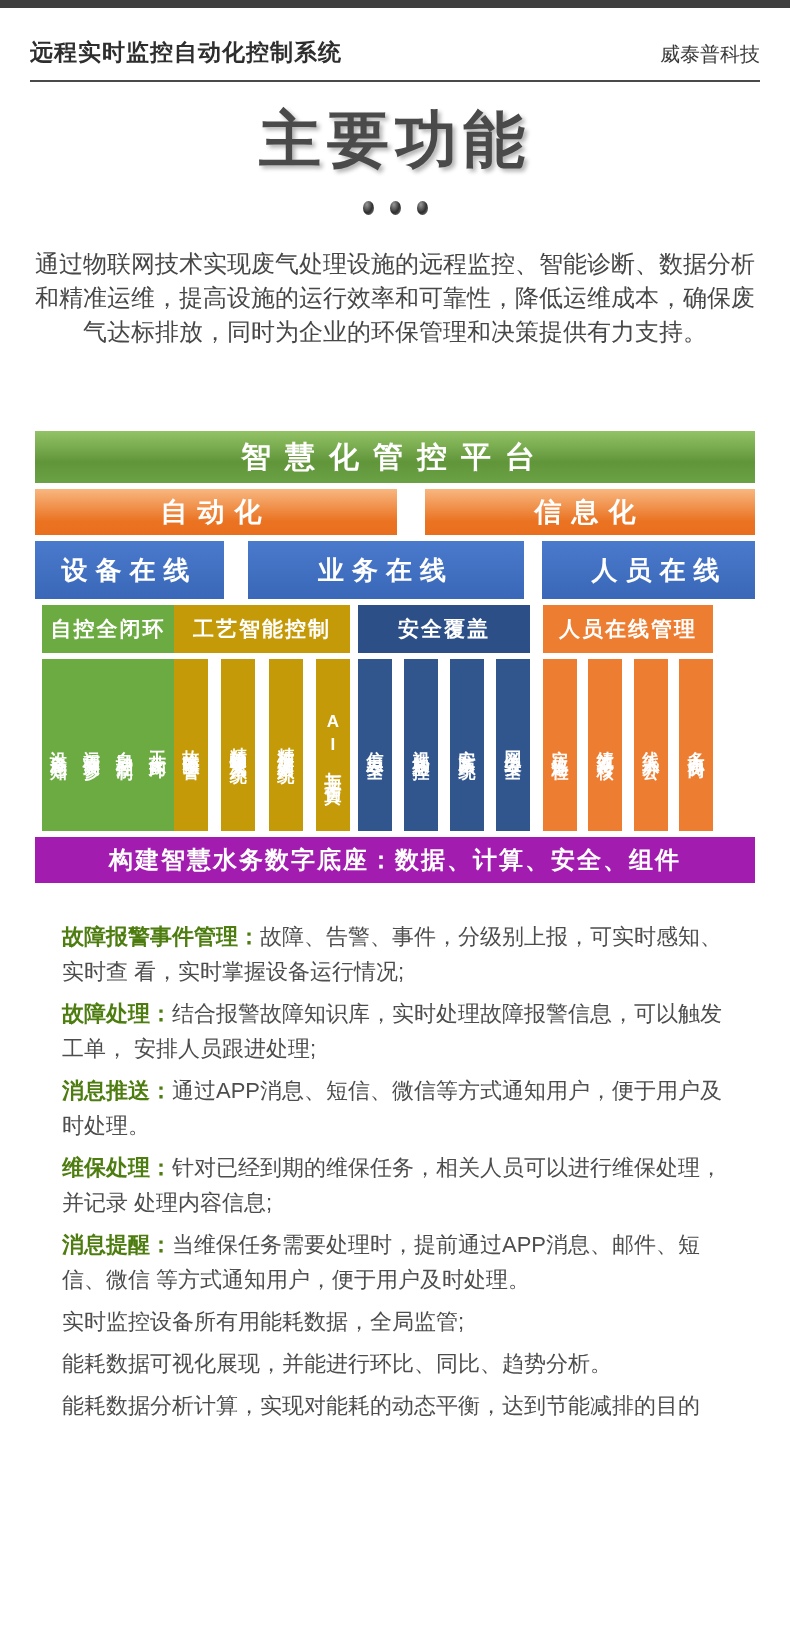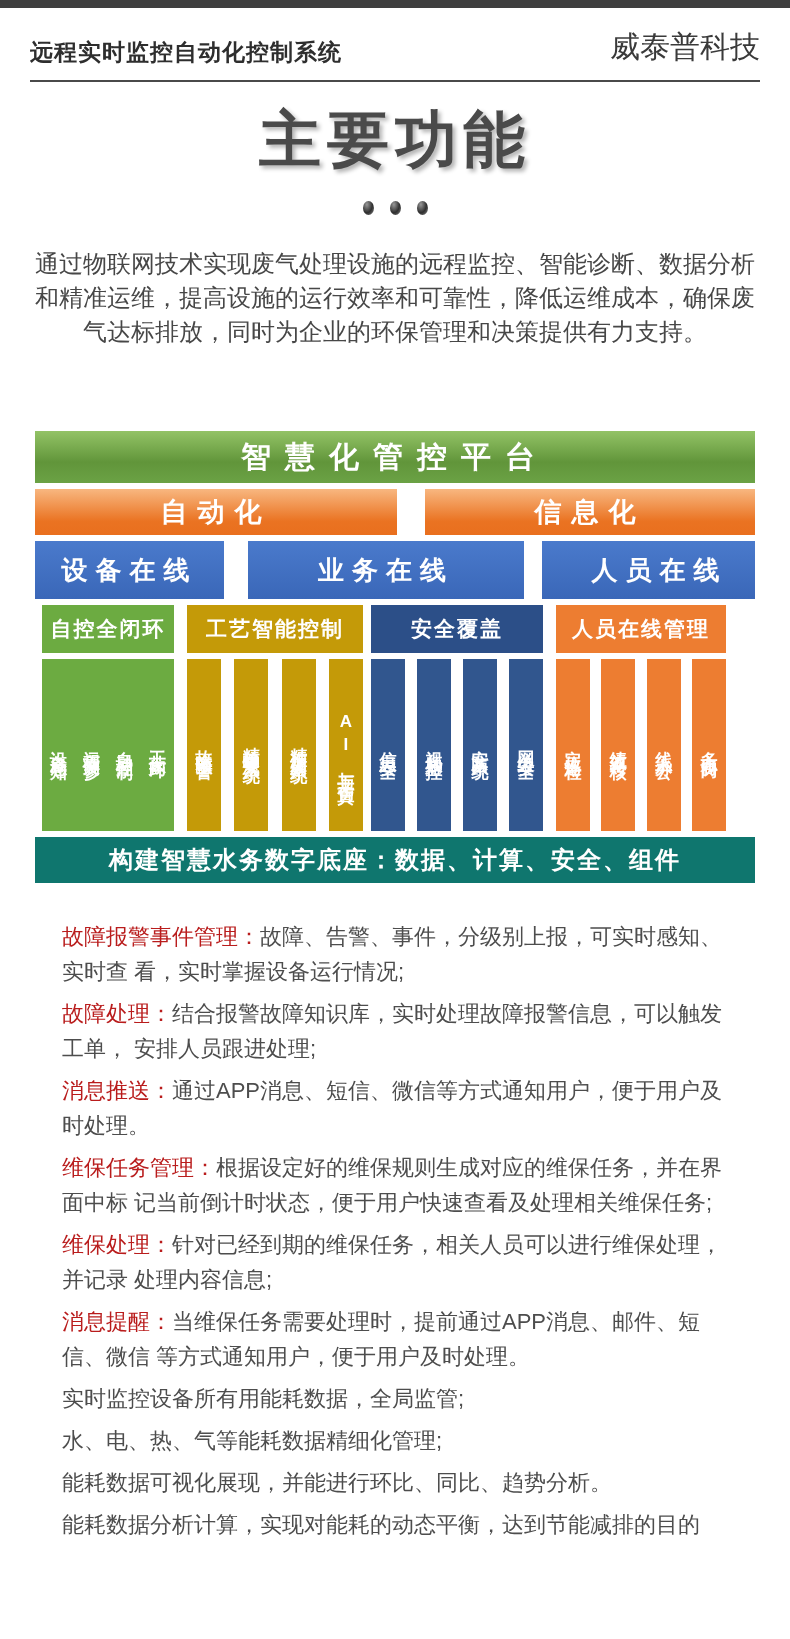--- a/index.html
+++ b/index.html
@@ -5,21 +5,21 @@
   * { box-sizing: border-box; }
   html,body { margin:0; padding:0; background:#ffffff; }
   body { font-family:"Liberation Sans","DejaVu Sans",sans-serif; }
   .page { width:790px; height:1639px; overflow:hidden; background:#fff; }
 
   .topbar { height:8px; background:#3f3f3f; }
 
   .header { display:flex; justify-content:space-between; align-items:flex-end;
             margin:0 30px; height:74px; padding-bottom:12px; border-bottom:2px solid #4a4a4a; }
   .header .title { font-size:23px; font-weight:700; color:#2e2e2e; letter-spacing:1px; }
-  .header .brand { font-size:30px; font-weight:500; color:#3a3a3a; }
+  .header .brand { font-size:20px; font-weight:500; color:#3a3a3a; }
 
   .hero-title { margin-top:22px; text-align:center; font-size:62px; line-height:1.15;
                 font-weight:800; color:#4a4a4a; letter-spacing:6px;
                 text-shadow:3px 3px 4px rgba(0,0,0,0.30); }
 
   .dots { display:flex; justify-content:center; gap:16px; margin-top:26px; }
   .dot { width:11px; height:14px; border-radius:50%;
          background:radial-gradient(ellipse at 35% 25%, #999 0%, #2f2f2f 55%, #8a8a8a 100%); }
 
   .intro { margin:34px auto 0; width:724px; font-size:24px; line-height:34px;
@@ -36,51 +36,51 @@
             background:linear-gradient(180deg,#f8b780 0%,#ea7322 70%,#e96f1e 100%); }
   .obar.left { width:362px; } .obar.right { width:330px; margin-left:28px; }
   .d-row3 { display:flex; height:58px; }
   .bbar { display:flex; align-items:center; justify-content:center; color:#fff;
           font-size:26px; font-weight:700; letter-spacing:8px;
           background:linear-gradient(180deg,#4a7acc 0%,#3a67b8 100%); }
   .bbar.b1 { width:203px; } .bbar.b2 { width:296px; margin-left:24px; } .bbar.b3 { width:227px; margin-left:18px;padding-left:22px; }
 
   .d-groups { display:flex; }
   .group { display:flex; flex-direction:column; }
-  .group.g1 { width:139px;padding-left:7px; } .group.g2 { width:176px; margin-left:13px; }
+  .group.g1 { width:139px;padding-left:7px; } .group.g2 { width:176px; }
   .group.g3 { width:172px; margin-left:8px; } .group.g4 { width:170px; margin-left:13px; }
   .g-head { height:48px; margin-bottom:6px; display:flex; align-items:center; justify-content:center;
             color:#fff; font-size:21px; font-weight:700; letter-spacing:2px; }
   .g-cols { display:flex; justify-content:space-between; height:172px; }
   .pillar { width:34px; display:flex; align-items:center; justify-content:center;
             writing-mode:vertical-rl; text-orientation:upright;
             color:#fff; font-size:17px; font-weight:600; letter-spacing:4px; }
   .g1 .g-head, .g1 .pillar { background:#6cab41; }
   .g2 .g-head, .g2 .pillar { background:#c49a08; }
   .g3 .g-head { background:#2c4f88; } .g3 .pillar { background:#31568e; }
   .g4 .g-head, .g4 .pillar { background:#ed7d31; }
   .g1 .pillar { width:33px; }
 
   .d-footer { height:46px; display:flex; align-items:center; justify-content:center;
-              background:#0f766e; color:#fff; font-size:24px; font-weight:700; letter-spacing:2px; }
+              background:#a21caf; color:#fff; font-size:24px; font-weight:700; letter-spacing:2px; }
 
   
   .banner-row { display:flex; align-items:center; margin:26px 0 0 44px; }
   .banner-num { font-size:30px; font-weight:800; color:#2e68c0; margin-right:10px; letter-spacing:1px; }
   .banner { position:relative; width:192px; height:58px; background:#2e68c0;
             clip-path:polygon(16% 0, 85% 0, 100% 50%, 85% 100%, 0 100%);
             display:flex; align-items:center; justify-content:center; }
   .banner .shine { position:absolute; left:8%; top:0; width:15%; height:100%;
                    background:rgba(255,255,255,0.28); transform:skewX(-27deg); transform-origin:0 100%; }
   .banner .label { position:relative; color:#fff; font-size:23px; font-weight:700; letter-spacing:3px; }
 
   
   .features { margin:36px 30px 0 62px; width:690px; font-size:22px; line-height:35px; color:#4d4d4d; }
   .features p { margin:0 0 7px 0; white-space:pre-line; }
-  .lbl { color:#b91c1c; font-weight:400; }
+  .lbl { color:#4d7c0f; font-weight:700; }
 </style>
 </head>
 <body>
 
 <div class="page">
 
   <div class="topbar"></div>
 
   <div class="header">
     <div class="title">远程实时监控自动化控制系统</div>
@@ -162,25 +162,22 @@
   </div>
 
 
   <div class="features">
     <p><span class="lbl">故障报警事件管理：</span><span>故障、告警、事件，分级别上报，可实时感知、
 实时查 看，实时掌握设备运行情况;</span></p>
     <p><span class="lbl">故障处理：</span><span>结合报警故障知识库，实时处理故障报警信息，可以触发
 工单， 安排人员跟进处理;</span></p>
     <p><span class="lbl">消息推送：</span><span>通过APP消息、短信、微信等方式通知用户，便于用户及
 时处理。</span></p>
-    <p><span class="lbl">维保任务管理：</span><span>根据设定好的维保规则生成对应的维保任务，并在界
-面中标 记当前倒计时状态，便于用户快速查看及处理相关维保任务;</span></p>
     <p><span class="lbl">维保处理：</span><span>针对已经到期的维保任务，相关人员可以进行维保处理，
 并记录 处理内容信息;</span></p>
     <p><span class="lbl">消息提醒：</span><span>当维保任务需要处理时，提前通过APP消息、邮件、短
 信、微信 等方式通知用户，便于用户及时处理。</span></p>
     <p><span>实时监控设备所有用能耗数据，全局监管;</span></p>
-    <p><span>水、电、热、气等能耗数据精细化管理;</span></p>
     <p><span>能耗数据可视化展现，并能进行环比、同比、趋势分析。</span></p>
     <p><span>能耗数据分析计算，实现对能耗的动态平衡，达到节能减排的目的</span></p>
   </div>
 
 </div>
 
 </body></html>

